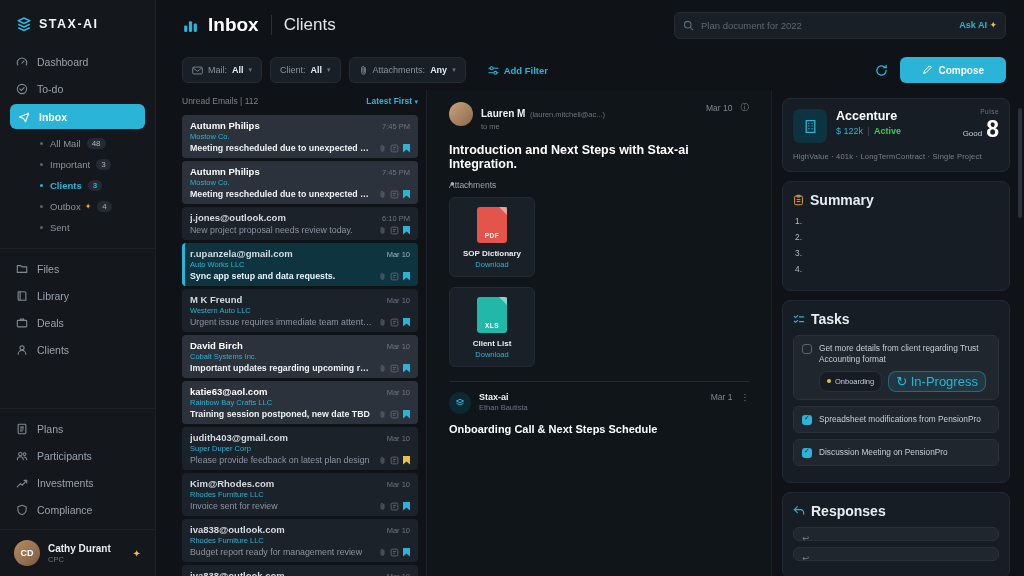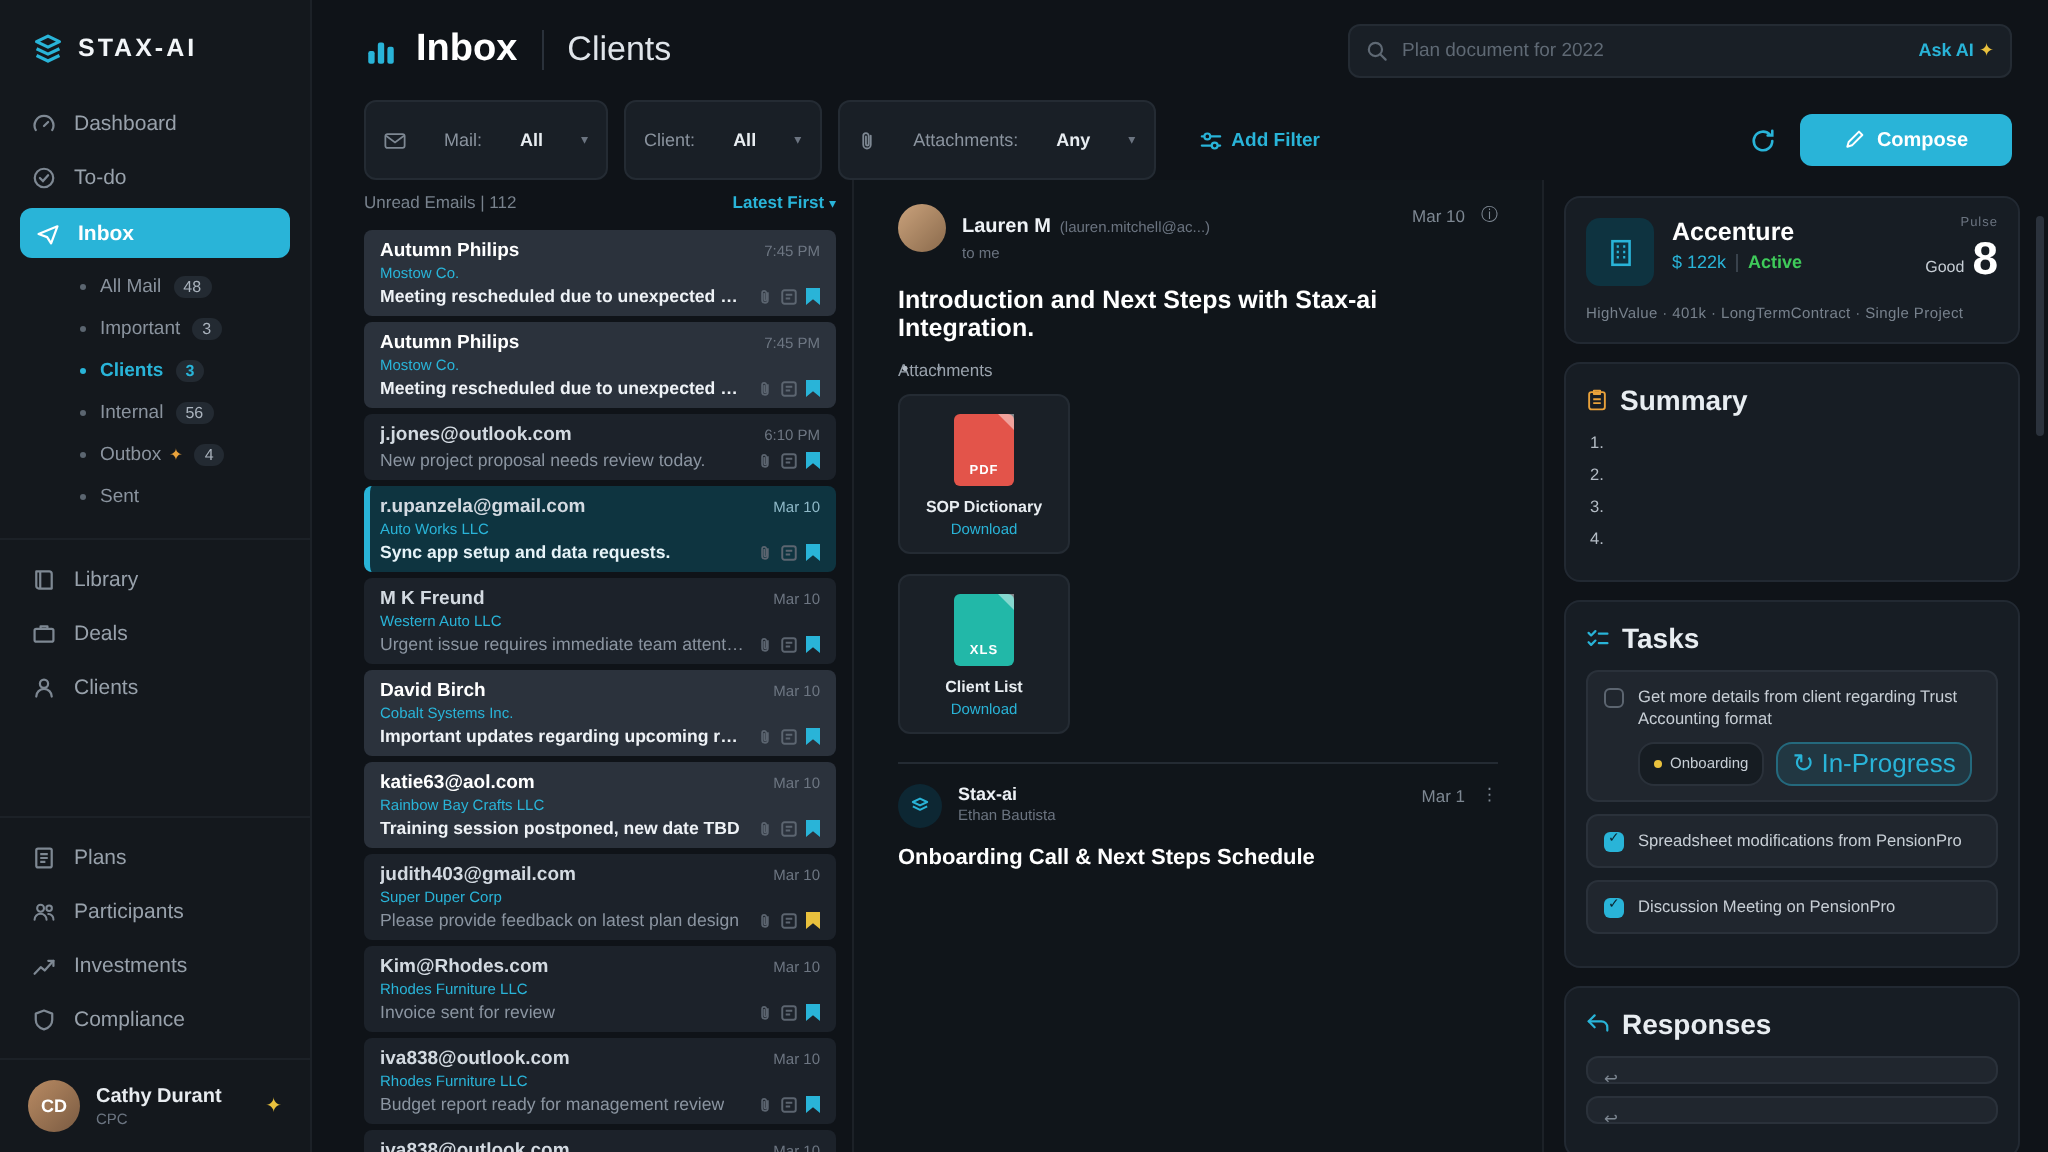--- a/index.html
+++ b/index.html
@@ -49,22 +49,22 @@
   .page-sub { font-size:17px; color:#dfe4e9; font-weight:400; }
   .searchbar { margin-left:auto; width:332px; height:27px; background:#191f26; border:1px solid #242b33;
     border-radius:6px; display:flex; align-items:center; padding:0 8px; gap:7px; }
   .searchbar input { flex:1; background:transparent; border:none; outline:none; color:#aeb7c1;
     font-size:9.5px; font-family:inherit; }
   .searchbar input::placeholder { color:#5f6974; }
   .askai { font-size:9px; color:#29b4d8; font-weight:700; white-space:nowrap; cursor:pointer; }
   .askai .spark { color:#e9c13d; }
 
   .toolbar { height:40px; flex:none; display:flex; align-items:center; gap:8px; padding:0 18px 0 26px; }
-  .chip { display:flex; align-items:center; gap:19px; background:#191f26; border:1px solid #242b33;
-    border-radius:6px; height:40px; padding:0 9px; font-size:9px; color:#8a939e; cursor:pointer; }
+  .chip { display:flex; align-items:center; gap:5px; background:#191f26; border:1px solid #242b33;
+    border-radius:6px; height:26px; padding:0 9px; font-size:9px; color:#8a939e; cursor:pointer; }
   .chip .cval { color:#e8edf1; font-weight:700; }
   .chip .chev { font-size:7px; color:#6b7480; }
   .chip .cico { color:#7e8893; }
   .add-filter { display:flex; align-items:center; gap:5px; color:#29b4d8; font-size:9.5px;
     font-weight:700; margin-left:14px; cursor:pointer; }
   .tb-right { margin-left:auto; display:flex; align-items:center; gap:12px; }
   .refresh { color:#29b4d8; cursor:pointer; }
   .compose { display:flex; align-items:center; gap:6px; background:#29b4d8; color:#ffffff;
     font-size:10px; font-weight:700; border:none; border-radius:6px; height:26px; padding:0 22px;
     cursor:pointer; font-family:inherit; }
@@ -236,37 +236,40 @@
         <span>Important</span>
         <span class="count">3</span>
       </div>
       <div class="sub-item active">
         <span class="dot"></span>
         <span>Clients</span>
         <span class="count">3</span>
       </div>
       <div class="sub-item">
         <span class="dot"></span>
-        <span>Internal</span>
-        <span class="count">56</span>
-      </div>
-      <div class="sub-item">
-        <span class="dot"></span>
         <span>Outbox</span>
         <span class="hot">✦</span>
         <span class="count">4</span>
       </div>
       <div class="sub-item">
         <span class="dot"></span>
         <span>Sent</span>
 
       </div>
     </div>
 
     <div class="side-sec">
+      <div class="nav-item">
+        <span class="nico">
+          <svg width="12" height="12" viewBox="0 0 14 14" fill="none" stroke="currentColor" stroke-width="1.3" stroke-linejoin="round">
+            <path d="M1.5 3h4L7 4.5h5.5V11h-11z"></path>
+          </svg>
+        </span>
+        <span>Files</span>
+      </div>
       <div class="nav-item">
         <span class="nico">
           <svg width="12" height="12" viewBox="0 0 14 14" fill="none" stroke="currentColor" stroke-width="1.3" stroke-linejoin="round">
             <path d="M2.5 2h7.5a1.5 1.5 0 0 1 1.5 1.5V12H4a1.5 1.5 0 0 1-1.5-1.5z"></path>
               <path d="M4.8 2v10"></path>
           </svg>
         </span>
         <span>Library</span>
       </div>
       <div class="nav-item">

